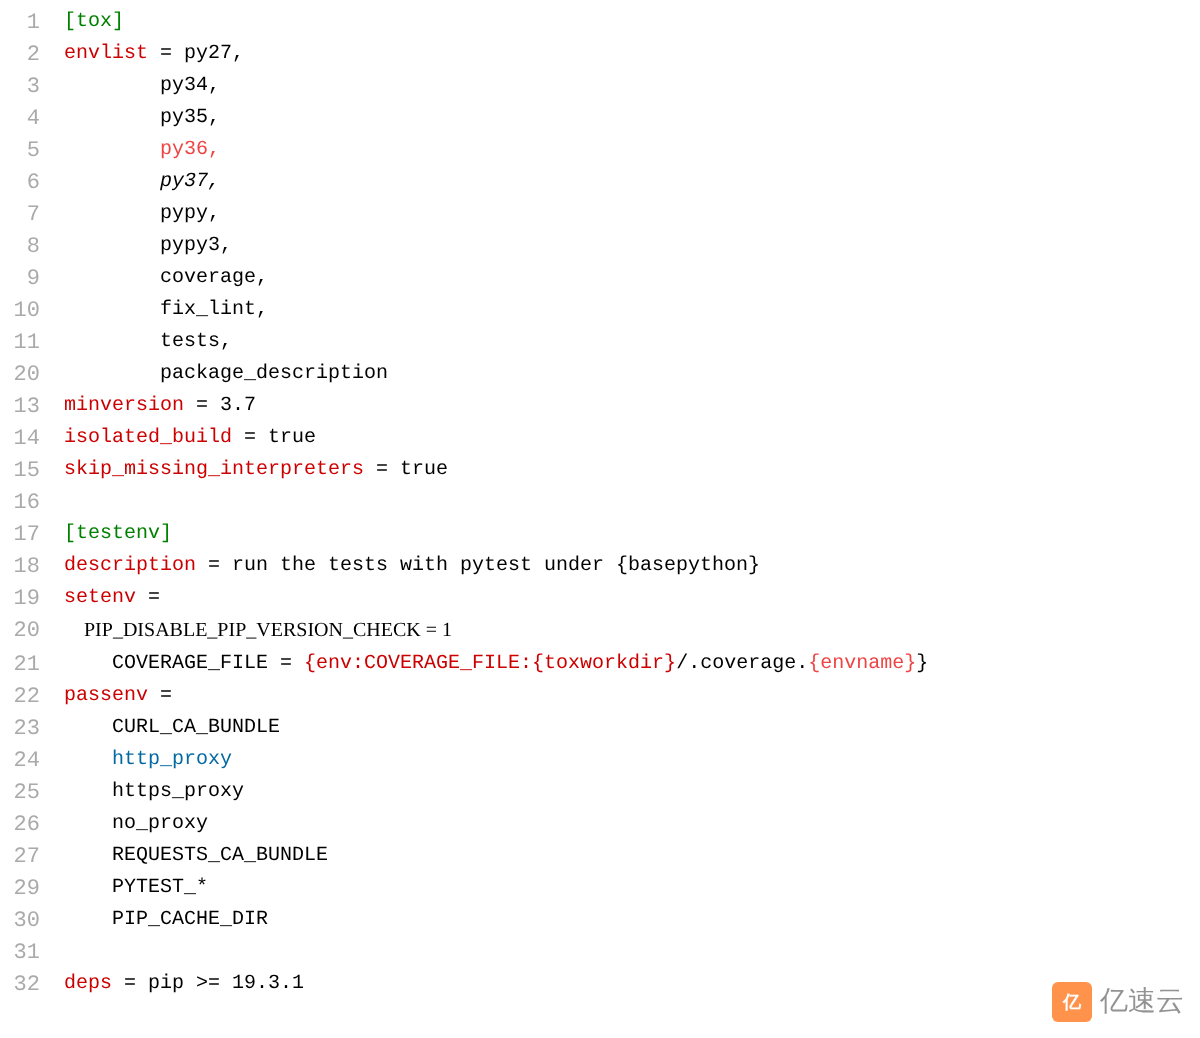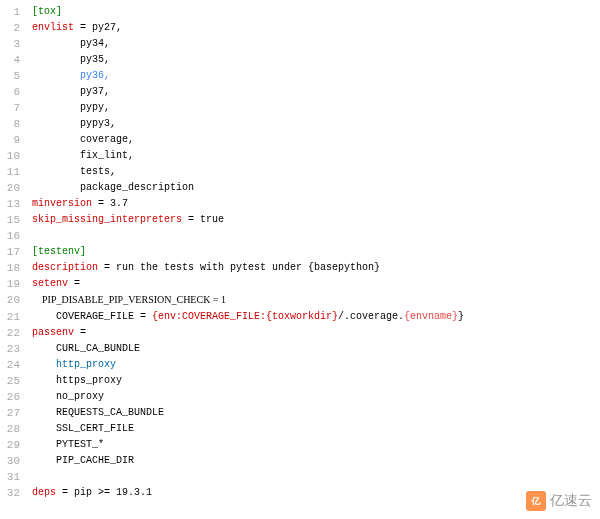--- a/index.html
+++ b/index.html
@@ -103,25 +103,25 @@
       <div class="code-line">
         <span class="line-number">3</span>
         <span class="line-content"><span style="color:#000000;">        py34,</span></span>
       </div>
       <div class="code-line">
         <span class="line-number">4</span>
         <span class="line-content"><span style="color:#000000;">        py35,</span></span>
       </div>
       <div class="code-line">
         <span class="line-number">5</span>
-        <span class="line-content"><span style="color:#3b82f6;text-align:right;">        py36,</span></span>
+        <span class="line-content"><span style="color:#ef4444;text-align:right;">        py36,</span></span>
       </div>
       <div class="code-line">
         <span class="line-number">6</span>
-        <span class="line-content"><span style="color:#000000;">        py37,</span></span>
+        <span class="line-content"><span style="color:#000000;font-style:italic;">        py37,</span></span>
       </div>
       <div class="code-line">
         <span class="line-number">7</span>
         <span class="line-content"><span style="color:#000000;">        pypy,</span></span>
       </div>
       <div class="code-line">
         <span class="line-number">8</span>
         <span class="line-content"><span style="color:#000000;">        pypy3,</span></span>
       </div>
       <div class="code-line">
@@ -138,20 +138,24 @@
       </div>
       <div class="code-line">
         <span class="line-number">20</span>
         <span class="line-content"><span style="color:#000000;">        package_description</span></span>
       </div>
       <div class="code-line">
         <span class="line-number">13</span>
         <span class="line-content"><span style="color:#cc0000;">minversion </span><span style="color:#000000;">= 3.7</span></span>
       </div>
       <div class="code-line">
+        <span class="line-number">14</span>
+        <span class="line-content"><span style="color:#cc0000;">isolated_build </span><span style="color:#000000;">= true</span></span>
+      </div>
+      <div class="code-line">
         <span class="line-number">15</span>
         <span class="line-content"><span style="color:#cc0000;">skip_missing_interpreters </span><span style="color:#000000;">= true</span></span>
       </div>
       <div class="code-line">
         <span class="line-number">16</span>
         <span class="line-content"></span>
       </div>
       <div class="code-line">
         <span class="line-number">17</span>
         <span class="line-content"><span style="color:#008000;">[testenv]</span></span>
@@ -188,24 +192,20 @@
         <span class="line-number">25</span>
         <span class="line-content"><span style="color:#000000;">    https_proxy</span></span>
       </div>
       <div class="code-line">
         <span class="line-number">26</span>
         <span class="line-content"><span style="color:#000000;">    no_proxy</span></span>
       </div>
       <div class="code-line">
         <span class="line-number">27</span>
         <span class="line-content"><span style="color:#000000;">    REQUESTS_CA_BUNDLE</span></span>
-      </div>
-      <div class="code-line">
-        <span class="line-number">28</span>
-        <span class="line-content"><span style="color:#000000;">    SSL_CERT_FILE</span></span>
       </div>
       <div class="code-line">
         <span class="line-number">29</span>
         <span class="line-content"><span style="color:#000000;">    PYTEST_*</span></span>
       </div>
       <div class="code-line">
         <span class="line-number">30</span>
         <span class="line-content"><span style="color:#000000;">    PIP_CACHE_DIR</span></span>
       </div>
       <div class="code-line">

